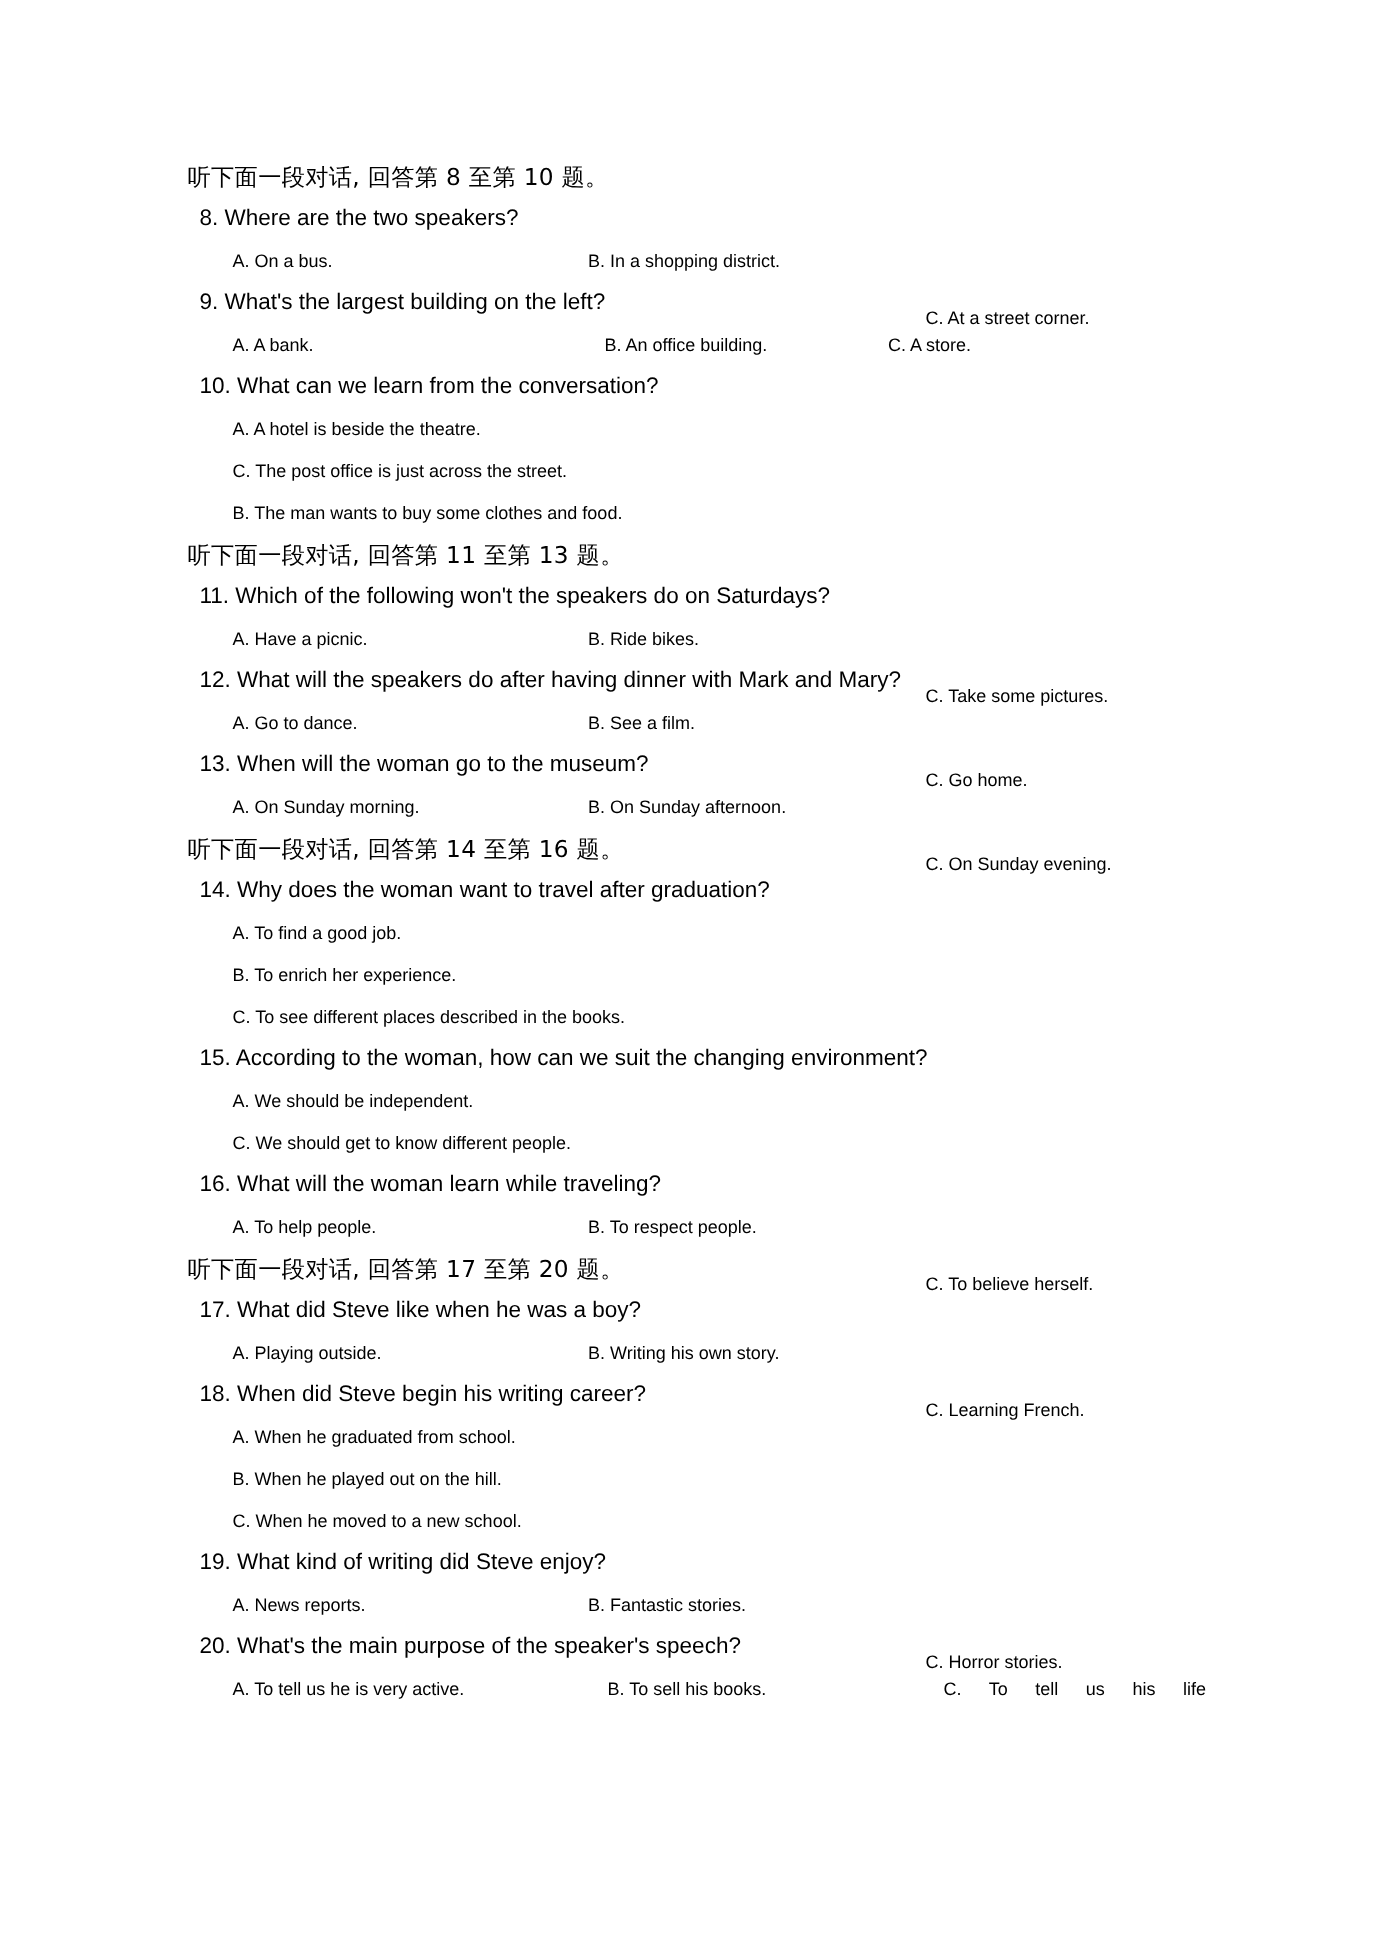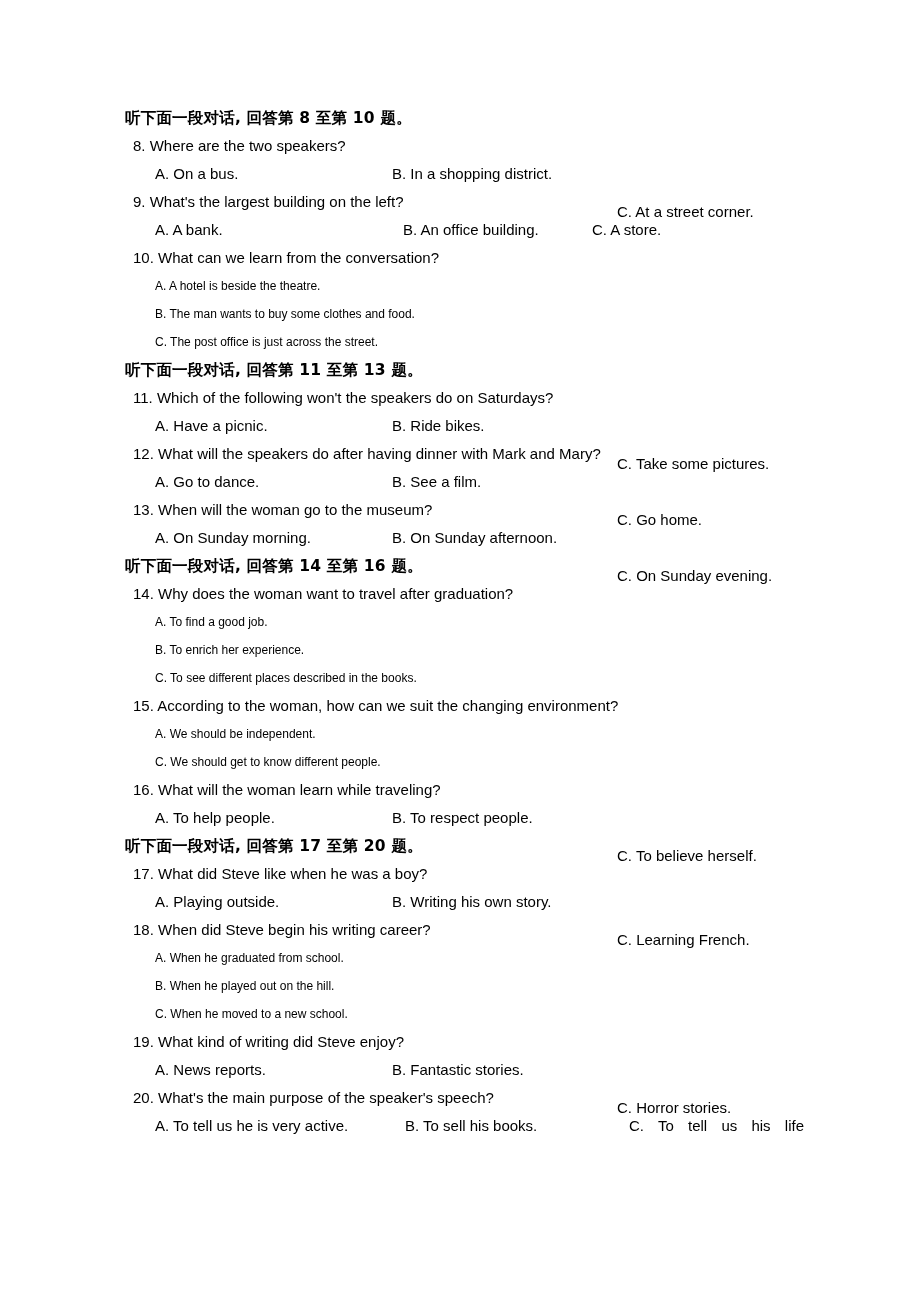--- a/index.html
+++ b/index.html
@@ -26,35 +26,34 @@
 
   
   .section-head {
     font-family: "DejaVu Sans", "Liberation Sans", sans-serif;
     font-size: 15.5px;
     line-height: 28px;
     letter-spacing: 0.2px;
     white-space: nowrap;
     margin: 0;
     padding: 0;
-    font-weight: bold;
   }
 
   
   .question {
     font-size: 15px;
     line-height: 28px;
     margin: 0;
     padding-left: 8px;
     white-space: nowrap;
   }
 
   
   .opt-row {
-    font-size: 15px;
+    font-size: 12px;
     line-height: 28px;
     margin: 0;
     padding-left: 30px;
     position: relative;
     height: 28px;
     white-space: nowrap;
   }
   .opt {
     position: absolute;
     top: 0;
@@ -103,22 +102,22 @@
 
   <p class="question">9. What's the largest building on the left?</p>
   <div class="opt-row colset-narrow">
     <span class="opt a">A. A bank.</span>
     <span class="opt b">B. An office building.</span>
     <span class="opt c">C. A store.</span>
   </div>
 
   <p class="question">10. What can we learn from the conversation?</p>
   <div class="stack-opt">A. A hotel is beside the theatre.</div>
+  <div class="stack-opt">C. The post office is just across the street.</div>
   <div class="stack-opt">B. The man wants to buy some clothes and food.</div>
-  <div class="stack-opt">C. The post office is just across the street.</div>
 
   <p class="section-head">听下面一段对话, 回答第 11 至第 13 题。</p>
 
   <p class="question">11. Which of the following won't the speakers do on Saturdays?</p>
   <div class="opt-row colset-wide">
     <span class="opt a">A. Have a picnic.</span>
     <span class="opt b">B. Ride bikes.</span>
     <span class="opt c">C. Take some pictures.</span>
   </div>
 

